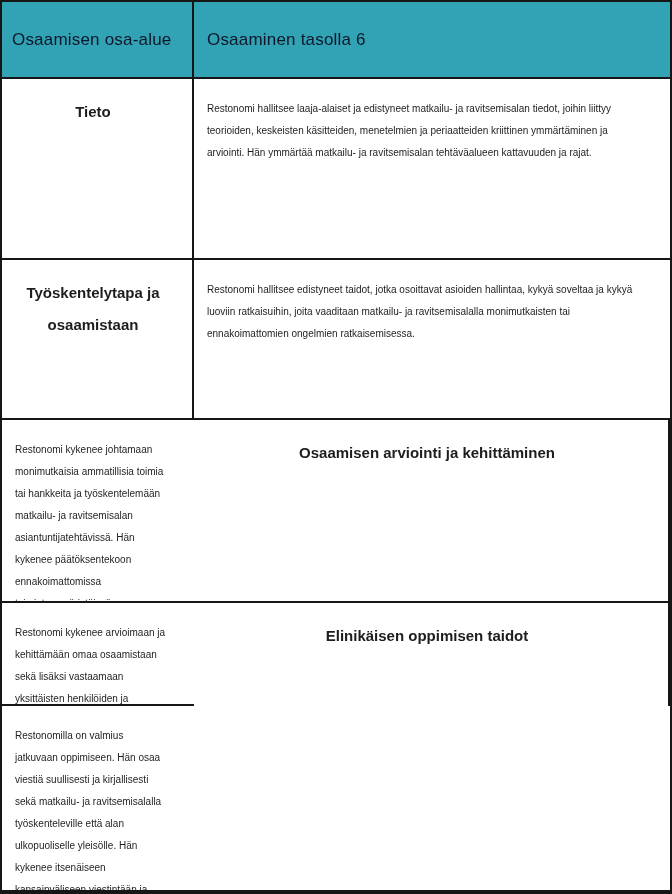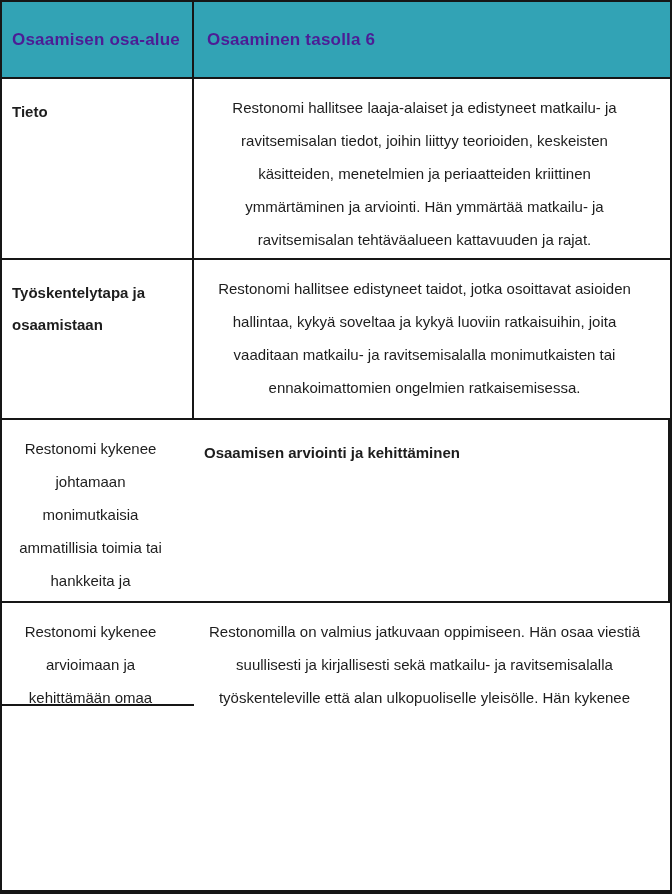--- a/index.html
+++ b/index.html
@@ -22,43 +22,43 @@
   }
   .cell {
     border-bottom: 2px solid #161616;
     overflow: hidden;
   }
   .cell.left {
     border-right: 2px solid #161616;
   }
   .header-cell {
     background: #32a3b5;
-    color: #4c1d95;
-    font-weight: bold;
+    color: #0f172a;
+    font-weight: normal;
     font-size: 17px;
     display: flex;
     align-items: center;
     padding-left: 10px;
     letter-spacing: 0.2px;
   }
   .header-cell.right-h {
     padding-left: 13px;
     text-align: center;
   }
   .area-cell {
     font-weight: bold;
     font-size: 15px;
     line-height: 2.15;
     padding: 17px 18px 16px 10px;
+    text-align: center;
   }
   .desc-cell {
-    font-size: 15px;
+    font-size: 10px;
     line-height: 2.2;
-    padding: 12px 28px 0 13px;
-    text-align: center;
+    padding: 19px 28px 0 13px;
   }
 </style>
 </head>
 <body>
 
 <div class="doc-table">
 
   <div class="cell left header-cell">Osaamisen osa-alue</div>
   <div class="cell header-cell right-h">Osaaminen tasolla 6</div>
 
@@ -66,15 +66,16 @@
   <div class="cell desc-cell">Restonomi hallitsee laaja-alaiset ja edistyneet matkailu- ja ravitsemisalan tiedot, joihin liittyy teorioiden, keskeisten käsitteiden, menetelmien ja periaatteiden kriittinen ymmärtäminen ja arviointi. Hän ymmärtää matkailu- ja ravitsemisalan tehtäväalueen kattavuuden ja rajat.</div>
 
   <div class="cell left area-cell">Työskentelytapa ja osaamistaan</div>
   <div class="cell desc-cell">Restonomi hallitsee edistyneet taidot, jotka osoittavat asioiden hallintaa, kykyä soveltaa ja kykyä luoviin ratkaisuihin, joita vaaditaan matkailu- ja ravitsemisalalla monimutkaisten tai ennakoimattomien ongelmien ratkaisemisessa.</div>
 
   <div class="cell desc-cell">Restonomi kykenee johtamaan monimutkaisia ammatillisia toimia tai hankkeita ja työskentelemään matkailu- ja ravitsemisalan asiantuntijatehtävissä. Hän kykenee päätöksentekoon ennakoimattomissa toimintaympäristöissä. Restonomilla on perusvalmiudet toimia alan yrittäjänä.</div>
 
   <div class="cell left area-cell">Osaamisen arviointi ja kehittäminen</div>
   <div class="cell desc-cell">Restonomi kykenee arvioimaan ja kehittämään omaa osaamistaan sekä lisäksi vastaamaan yksittäisten henkilöiden ja ryhmien kehittämisestä.</div>
 
+  <div class="cell left area-cell row-last-left" style="border-bottom:none;">Elinikäisen oppimisen taidot</div>
   <div class="cell desc-cell" style="border-bottom:none;">Restonomilla on valmius jatkuvaan oppimiseen. Hän osaa viestiä suullisesti ja kirjallisesti sekä matkailu- ja ravitsemisalalla työskenteleville että alan ulkopuoliselle yleisölle. Hän kykenee itsenäiseen kansainväliseen viestintään ja vuorovaikutukseen toisella kotimaisella ja vähintään yhdellä vieraalla kielellä.</div>
 
 </div>
 
 </body></html>

